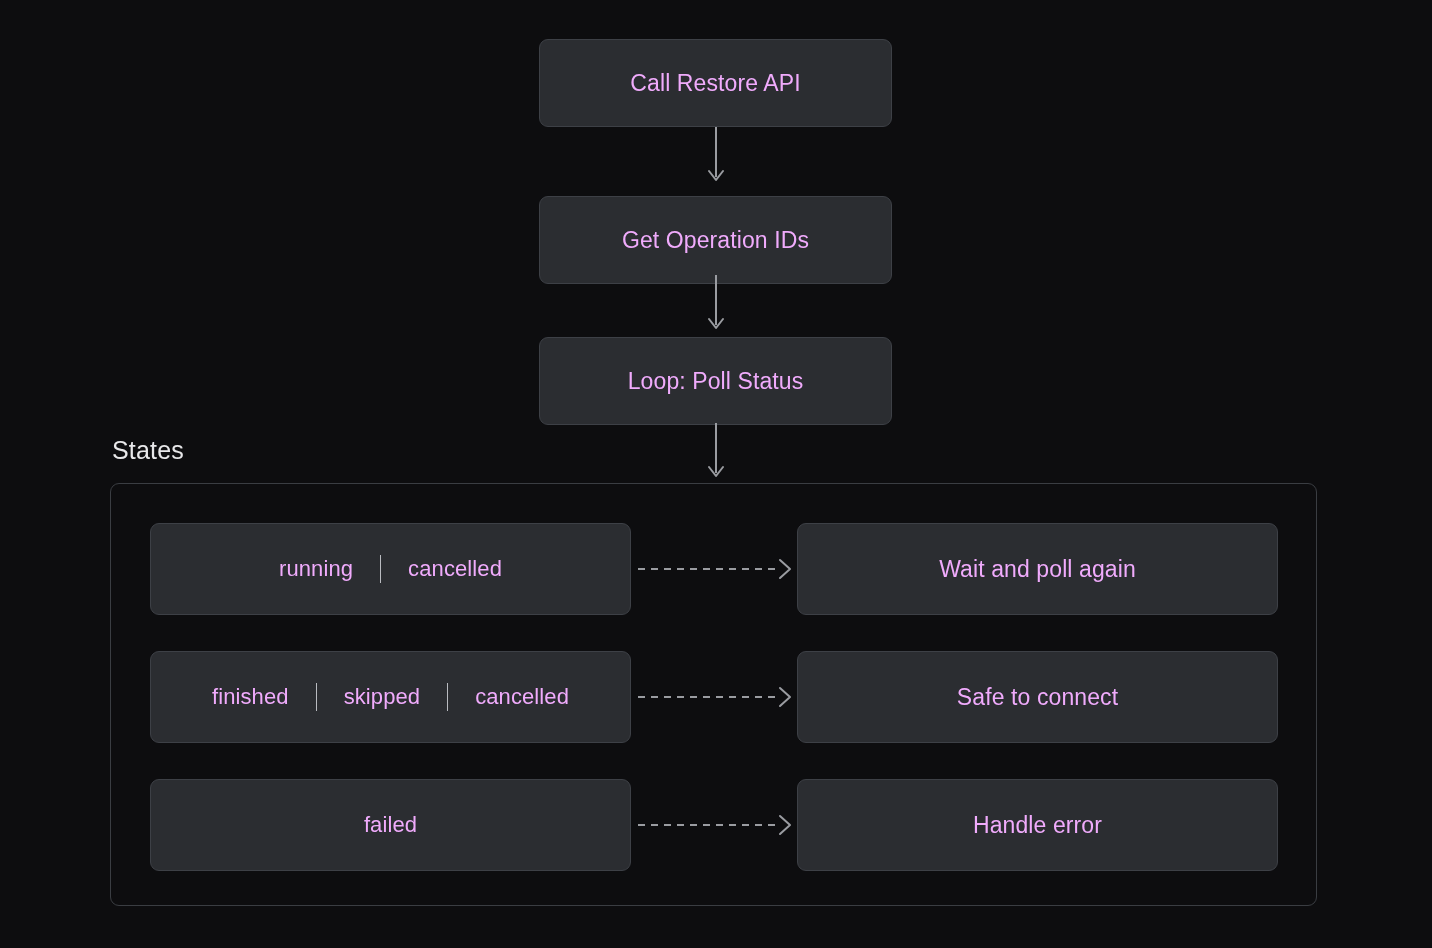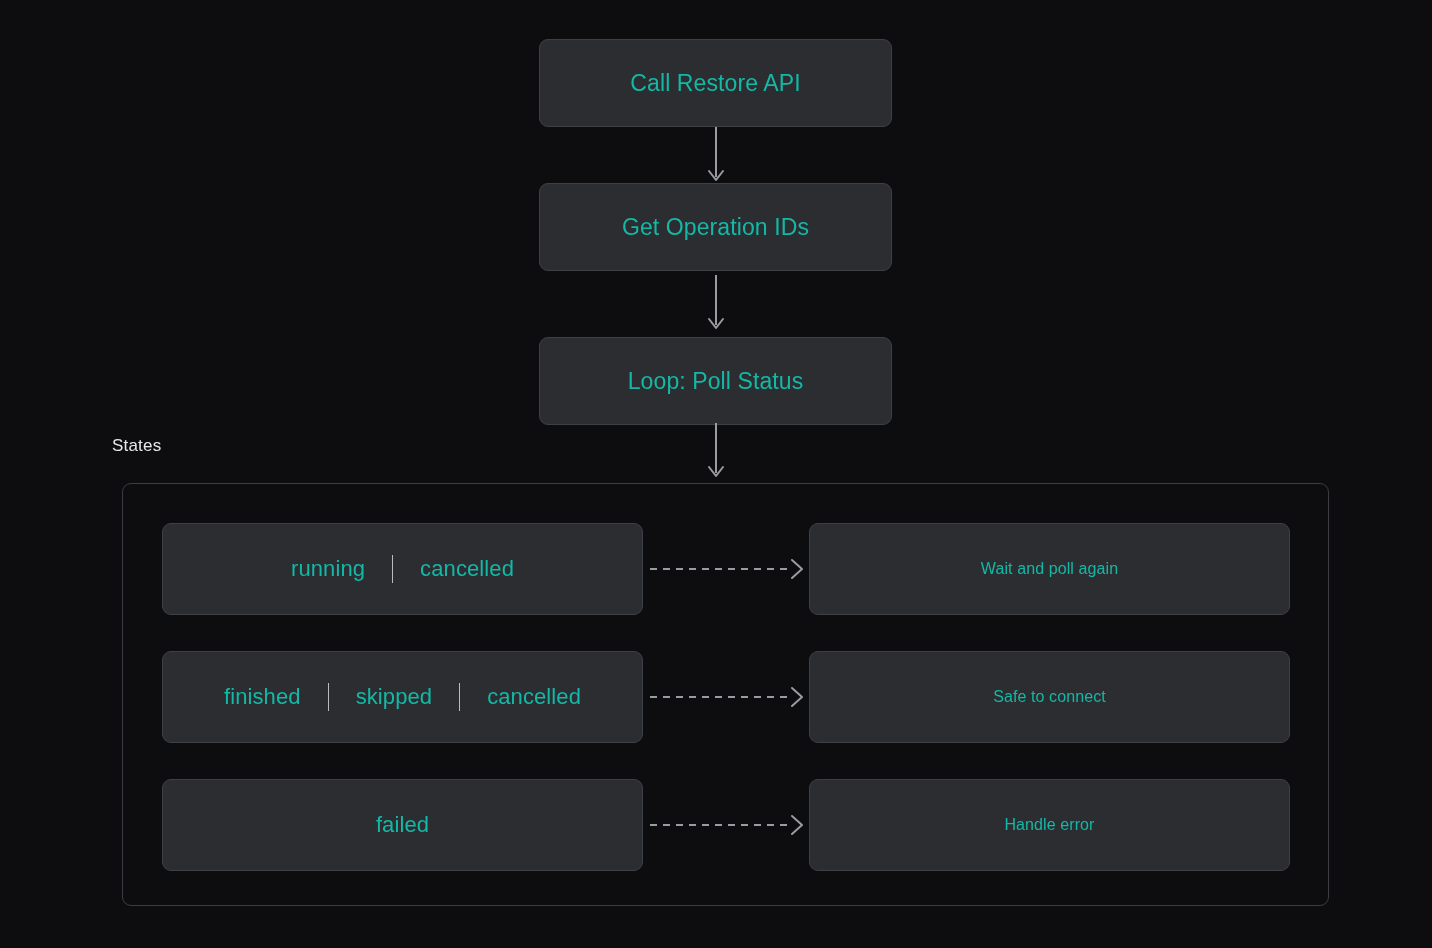--- a/index.html
+++ b/index.html
@@ -24,63 +24,63 @@
   
   .node {
     position: absolute;
     box-sizing: border-box;
     background: #2b2d31;
     border: 1px solid #3d4046;
     border-radius: 9px;
     display: flex;
     align-items: center;
     justify-content: center;
-    color: #14b8a6;
+    color: #f0abfc;
     letter-spacing: 0.1px;
   }
 
   .node-label {
     white-space: nowrap;
   }
 
   
   .flow-node {
     left: 539px;
     width: 353px;
     height: 88px;
     font-size: 23px;
   }
   #flow-node-0 { top: 39px; }
-  #flow-node-1 { top: 183px; }
+  #flow-node-1 { top: 196px; }
   #flow-node-2 { top: 337px; }
 
   
   .v-arrow {
     position: absolute;
     left: 700px;
     width: 32px;
     height: 62px;
   }
   #v-arrow-0 { top: 127px; }
   #v-arrow-1 { top: 275px; }
   #v-arrow-2 { top: 423px; }
 
   
   #states-label {
     position: absolute;
     left: 112px;
     top: 436px;
-    font-size: 17px;
+    font-size: 25px;
     color: #e8e8ea;
     letter-spacing: 0.2px;
   }
 
   #states-container {
     position: absolute;
-    left: 122px;
+    left: 110px;
     top: 483px;
     width: 1207px;
     height: 423px;
     box-sizing: border-box;
     border: 1px solid #3a3d42;
     border-radius: 9px;
     background: transparent;
   }
 
   
@@ -101,21 +101,21 @@
     height: 92px;
     font-size: 22px;
     gap: 0;
   }
 
   .target-box {
     position: absolute;
     left: 686px;
     width: 481px;
     height: 92px;
-    font-size: 16px;
+    font-size: 23px;
   }
 
   .state-token {
     padding: 0 0px;
     white-space: nowrap;
   }
   .state-sep {
     display: inline-block;
     width: 1px;
     height: 28px;

